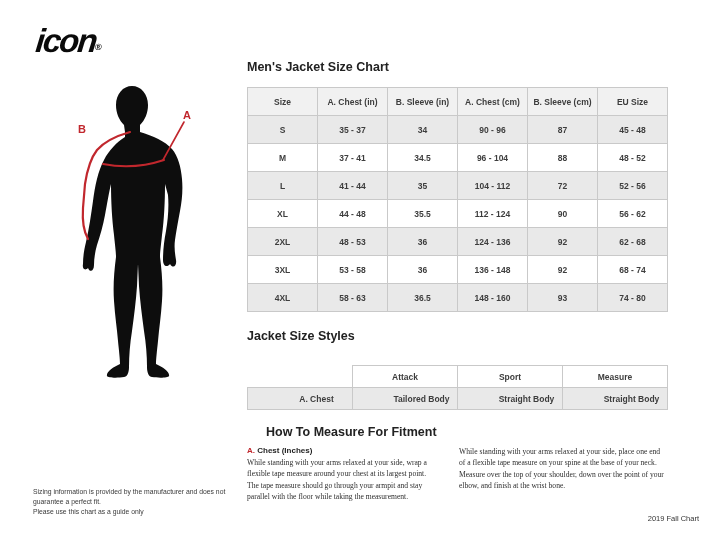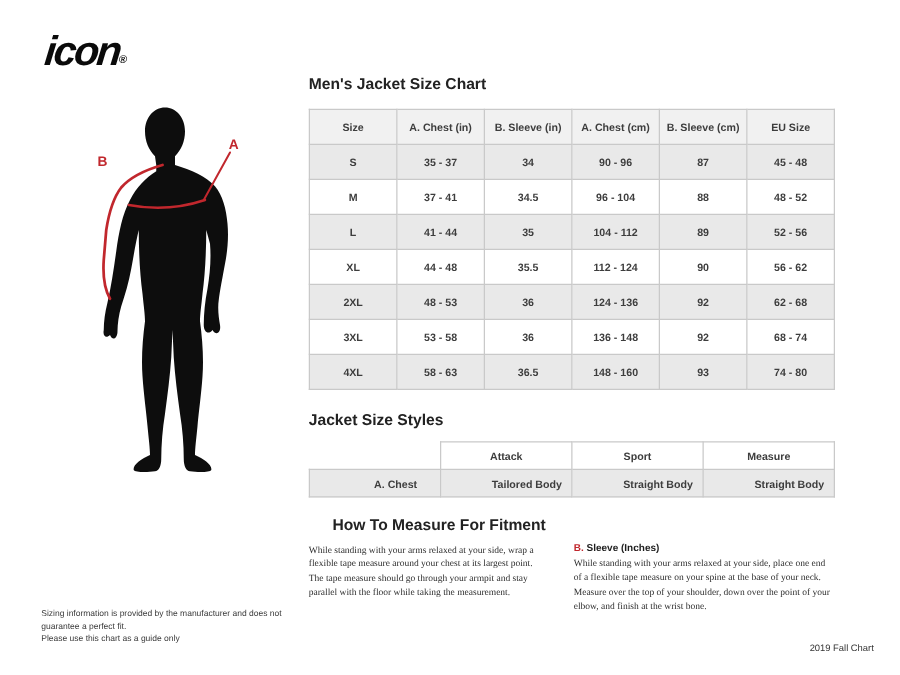--- a/index.html
+++ b/index.html
@@ -49,21 +49,21 @@
     top: 60px;
     width: 421px;
   }
   .section-title {
     font-size: 12.5px;
     font-weight: bold;
     color: #222222;
     line-height: 15px;
   }
   .t1-title { margin-bottom: 12px; }
-  .t2-title { margin-top: 17px; margin-bottom: 9px; }
+  .t2-title { margin-top: 17px; margin-bottom: 21px; }
   .t3-title { margin-top: 15px; margin-bottom: 6px; padding-left: 19px; }
 
   table { width: 100%; border-collapse: collapse; table-layout: fixed; }
   th, td {
     border: 1px solid #c9c9c9;
     text-align: center;
     vertical-align: middle;
     font-size: 8.5px;
     font-weight: bold;
     color: #3d3d3d;
@@ -185,21 +185,21 @@
         <td>34.5</td>
         <td>96 - 104</td>
         <td>88</td>
         <td>48 - 52</td>
       </tr>
       <tr class="gray">
         <td>L</td>
         <td>41 - 44</td>
         <td>35</td>
         <td>104 - 112</td>
-        <td>89</td>
+        <td>72</td>
         <td>52 - 56</td>
       </tr>
       <tr>
         <td>XL</td>
         <td>44 - 48</td>
         <td>35.5</td>
         <td>112 - 124</td>
         <td>90</td>
         <td>56 - 62</td>
       </tr>
@@ -248,24 +248,24 @@
         <td>Straight Body</td>
         <td>Straight Body</td>
       </tr>
     </tbody>
   </table>
 
   <div class="section-title t3-title">How To Measure For Fitment</div>
 
   <div class="measure-cols">
     <div class="measure-item a">
+      <div class="measure-head"><span class="prefix">A.</span> <span>Chest (Inches)</span></div>
       <div class="measure-text">While standing with your arms relaxed at your side, wrap a flexible tape measure around your chest at its largest point. The tape measure should go through your armpit and stay parallel with the floor while taking the measurement.</div>
     </div>
     <div class="measure-item b">
-      <div class="measure-head"><span class="prefix">B.</span> <span>Sleeve (Inches)</span></div>
       <div class="measure-text">While standing with your arms relaxed at your side, place one end of a flexible tape measure on your spine at the base of your neck. Measure over the top of your shoulder, down over the point of your elbow, and finish at the wrist bone.</div>
     </div>
   </div>
 
 </div>
 
 <div class="disclaimer">
   <div>Sizing information is provided by the manufacturer and does not guarantee a perfect fit.</div>
   <div>Please use this chart as a guide only</div>
 </div>

